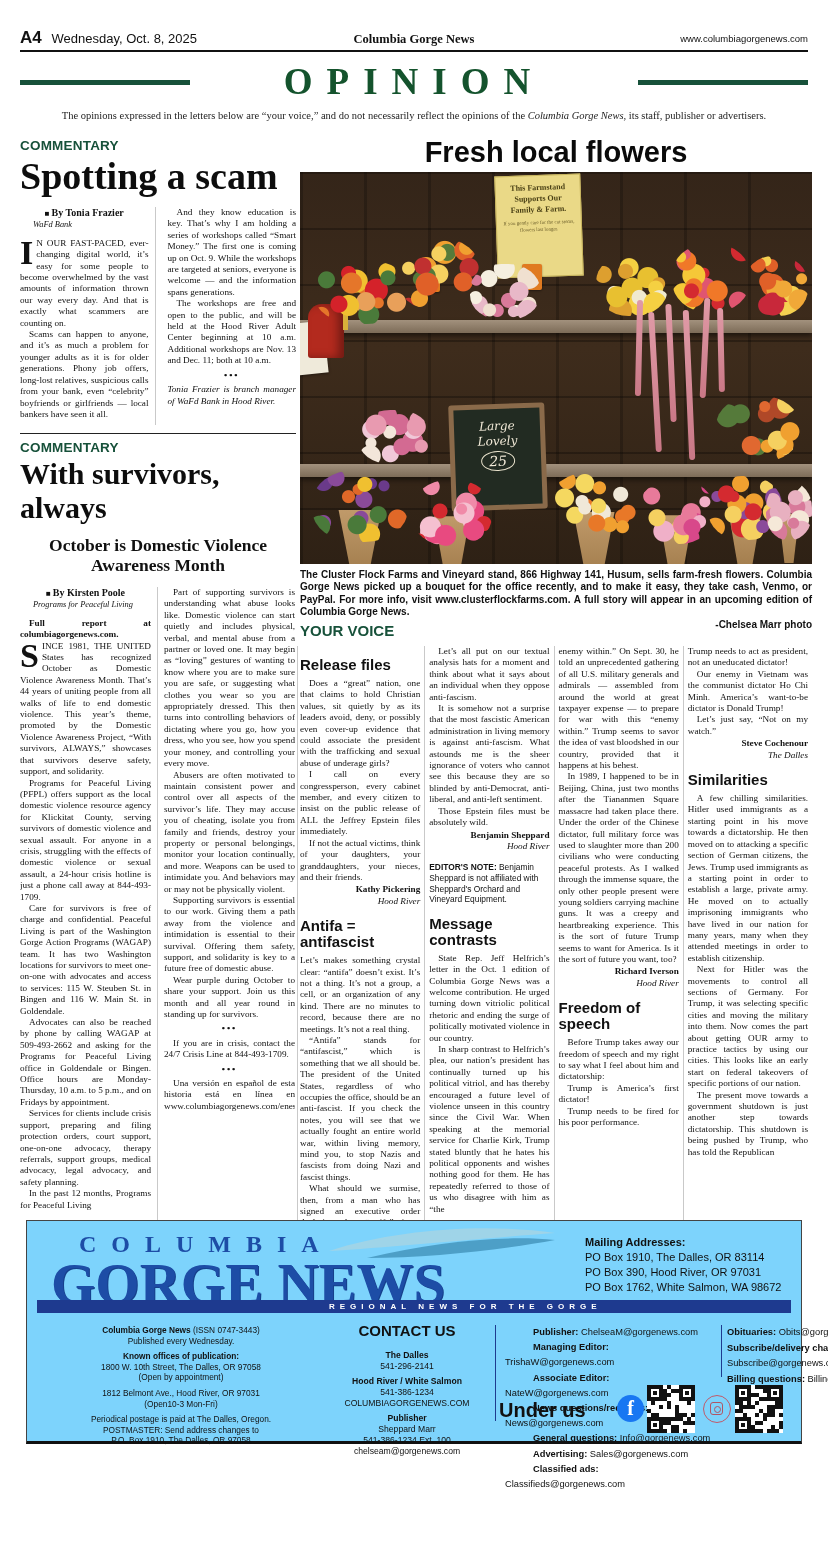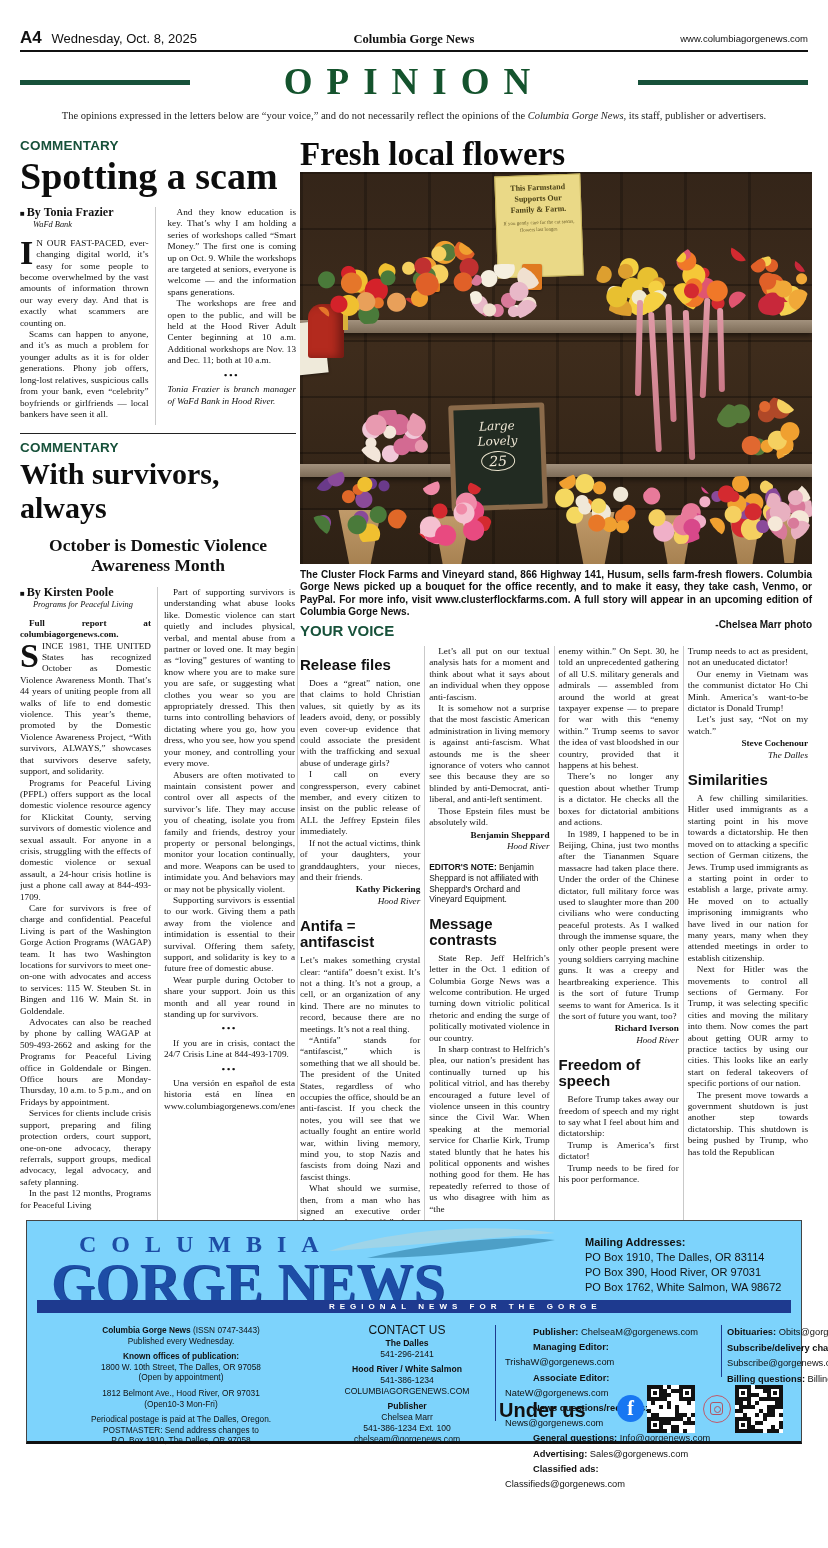--- a/index.html
+++ b/index.html
@@ -36,29 +36,29 @@
   .blk.p{text-indent:9px;}
   .blk.p0{text-indent:0;}
   .blk.h{font-family:"Liberation Sans",sans-serif;font-weight:bold;font-size:15px;
          line-height:16px;margin:11px 0 5px;text-align:left;text-indent:0;}
   .blk.sig{font-weight:bold;text-align:right;margin-top:1px;}
   .blk.place{font-style:italic;text-align:right;margin-bottom:2px;}
   .blk.dots{text-align:center;font-weight:bold;letter-spacing:2px;margin:3px 0;}
   .blk.note{font-family:"Liberation Sans",sans-serif;font-size:8.4px;line-height:10.6px;
             margin-top:10px;text-align:left;}
   .blk .lead{font-weight:bold;}
-  .blk.byline{font-weight:bold;font-size:12px;text-align:left;}
+  .blk.byline{font-weight:bold;font-size:10px;text-align:center;}
   .blk.byline:before{content:"■ ";font-size:8px;}
   .blk.byline-org{font-style:italic;font-size:8.4px;padding-left:13px;margin-bottom:7px;text-align:left;}
   .blk.lead-bold{font-weight:bold;text-indent:9px;}
   .blk.tag{font-style:italic;}
   .dropcap{float:left;font-size:34px;line-height:27px;padding:1px 3px 0 0;font-weight:bold;}
   
-  .photo-head{position:absolute;left:300px;width:512px;top:136px;text-align:left;
-              font-family:Liberation Serif, serif;font-weight:bold;font-size:33px;color:#0a0a0a;}
+  .photo-head{position:absolute;left:300px;width:512px;top:136px;text-align:center;
+              font-family:Liberation Sans, sans-serif;font-weight:bold;font-size:29px;color:#0a0a0a;}
   .photo{position:absolute;left:300px;top:172px;width:512px;height:392px;overflow:hidden;
          background:
            repeating-linear-gradient(90deg,rgba(0,0,0,.22) 0 3px,transparent 3px 64px),
            repeating-linear-gradient(180deg,rgba(0,0,0,.28) 0 2px,transparent 2px 56px),
            linear-gradient(180deg,#342519 0%,#3e2c1c 45%,#2e2115 100%);}
   .photo .shelf{position:absolute;left:0;right:0;height:13px;background:linear-gradient(#a2917d,#7d6c58);
                 box-shadow:0 3px 5px rgba(0,0,0,.5);}
   .sign{position:absolute;background:#ead987;border:1px solid #c5b25c;transform:rotate(-2deg);
         text-align:center;font-family:"Liberation Serif",serif;color:#4a4015;padding-top:6px;}
   .sign .l1{font-weight:bold;font-size:8px;line-height:11px;}
@@ -109,21 +109,21 @@
   .navybar span{position:absolute;left:292px;top:2px;color:#fff;font-family:"Liberation Sans",sans-serif;
                 font-weight:bold;font-size:8px;letter-spacing:5px;}
   .mailing{position:absolute;left:558px;top:14px;font-family:"Liberation Sans",sans-serif;font-size:11px;line-height:15px;}
   .mailing .mh{font-weight:bold;}
   .fcolA{position:absolute;left:8px;top:104px;width:292px;text-align:center;
          font-family:"Liberation Sans",sans-serif;font-size:8.3px;line-height:10.6px;}
   .fcolA .f-bold{font-weight:bold;}
   .fcolA .f-gap{height:5px;}
   .fcolB{position:absolute;left:300px;top:104px;width:160px;text-align:center;
          font-family:"Liberation Sans",sans-serif;font-size:8.6px;line-height:11px;}
-  .fcolB .f-title{font-weight:normal;font-size:12px;margin-bottom:2px;}
+  .fcolB .f-title{font-weight:bold;font-size:15px;margin-bottom:14px;}
   .fcolB .f-bold{font-weight:bold;}
   .fcolB .f-gap{height:4px;}
   .fsep{position:absolute;top:104px;width:1px;background:#1e3a8f;}
   .fcolC{position:absolute;left:478px;top:104px;width:210px;font-family:"Liberation Sans",sans-serif;
          font-size:9.3px;line-height:15.2px;}
   .fcolC b{font-weight:bold;padding-left:28px;}
   .fcolD{position:absolute;left:700px;top:104px;width:210px;font-family:"Liberation Sans",sans-serif;
          font-size:9.3px;line-height:15.5px;}
   .followus{position:absolute;left:472px;top:178px;font-family:"Liberation Sans",sans-serif;
             font-weight:bold;font-size:20px;}
@@ -279,21 +279,20 @@
         <div class="blk p">Those Epstein files must be absolutely wild.</div>
         <div class="blk sig">Benjamin Sheppard</div>
         <div class="blk place">Hood River</div>
         <div class="blk note"><span class="lead">EDITOR'S NOTE: </span>Benjamin Sheppard is not affiliated with Sheppard's Orchard and Vineyard Equipment.</div>
         <div class="blk h">Message contrasts</div>
         <div class="blk p">State Rep. Jeff Helfrich’s letter in the Oct. 1 edition of Columbia Gorge News was a welcome contribution. He urged turning down vitriolic political rhetoric and ending the surge of politically motivated violence in our country.</div>
         <div class="blk p">In sharp contrast to Helfrich’s plea, our nation’s president has continually turned up his political vitriol, and has thereby encouraged a future level of violence unseen in this country since the Civil War. When speaking at the memorial service for Charlie Kirk, Trump stated bluntly that he hates his political opponents and wishes nothing good for them. He has repeatedly referred to those of us who disagree with him as “the</div>
       </div>
     <div class="col">
         <div class="blk p0">enemy within.” On Sept. 30, he told an unprecedented gathering of all U.S. military generals and admirals — assembled from around the world at great taxpayer expense — to prepare for war with this “enemy within.” Trump seems to savor the idea of vast bloodshed in our country, provided that it happens at his behest.</div>
-        <div class="blk p">There’s no longer any question about whether Trump is a dictator. He checks all the boxes for dictatorial ambitions and actions.</div>
         <div class="blk p">In 1989, I happened to be in Beijing, China, just two months after the Tiananmen Square massacre had taken place there. Under the order of the Chinese dictator, full military force was used to slaughter more than 200 civilians who were conducting peaceful protests. As I walked through the immense square, the only other people present were young soldiers carrying machine guns. It was a creepy and heartbreaking experience. This is the sort of future Trump seems to want for America. Is it the sort of future you want, too?</div>
         <div class="blk sig">Richard Iverson</div>
         <div class="blk place">Hood River</div>
         <div class="blk h">Freedom of speech</div>
         <div class="blk p">Before Trump takes away our freedom of speech and my right to say what I feel about him and dictatorship:</div>
         <div class="blk p">Trump is America’s first dictator!</div>
         <div class="blk p">Trump needs to be fired for his poor performance.</div>
       </div>
     <div class="col">
         <div class="blk p0">Trump needs to act as president, not an uneducated dictator!</div>
@@ -345,21 +344,21 @@
     <div class="fcolB">
         <div class="blk f-title">CONTACT US</div>
         <div class="blk f-line f-bold">The Dalles</div>
         <div class="blk f-line">541-296-2141</div>
         <div class="blk f-gap"></div>
         <div class="blk f-line f-bold">Hood River / White Salmon</div>
         <div class="blk f-line">541-386-1234</div>
         <div class="blk f-line">COLUMBIAGORGENEWS.COM</div>
         <div class="blk f-gap"></div>
         <div class="blk f-line f-bold">Publisher</div>
-        <div class="blk f-line">Chelsea Marr</div>
+        <div class="blk f-line">Sheppard Marr</div>
         <div class="blk f-line">541-386-1234 Ext. 100</div>
         <div class="blk f-line">chelseam@gorgenews.com</div>
       </div>
     <div class="fsep" style="left:468px;height:96px;"></div>
     <div class="fcolC">
         <div><b>Publisher: </b>ChelseaM@gorgenews.com</div>
         <div><b>Managing Editor: </b>TrishaW@gorgenews.com</div>
         <div><b>Associate  Editor: </b>NateW@gorgenews.com</div>
         <div><b>News questions/requests: </b>News@gorgenews.com</div>
         <div><b>General questions: </b>Info@gorgenews.com</div>

